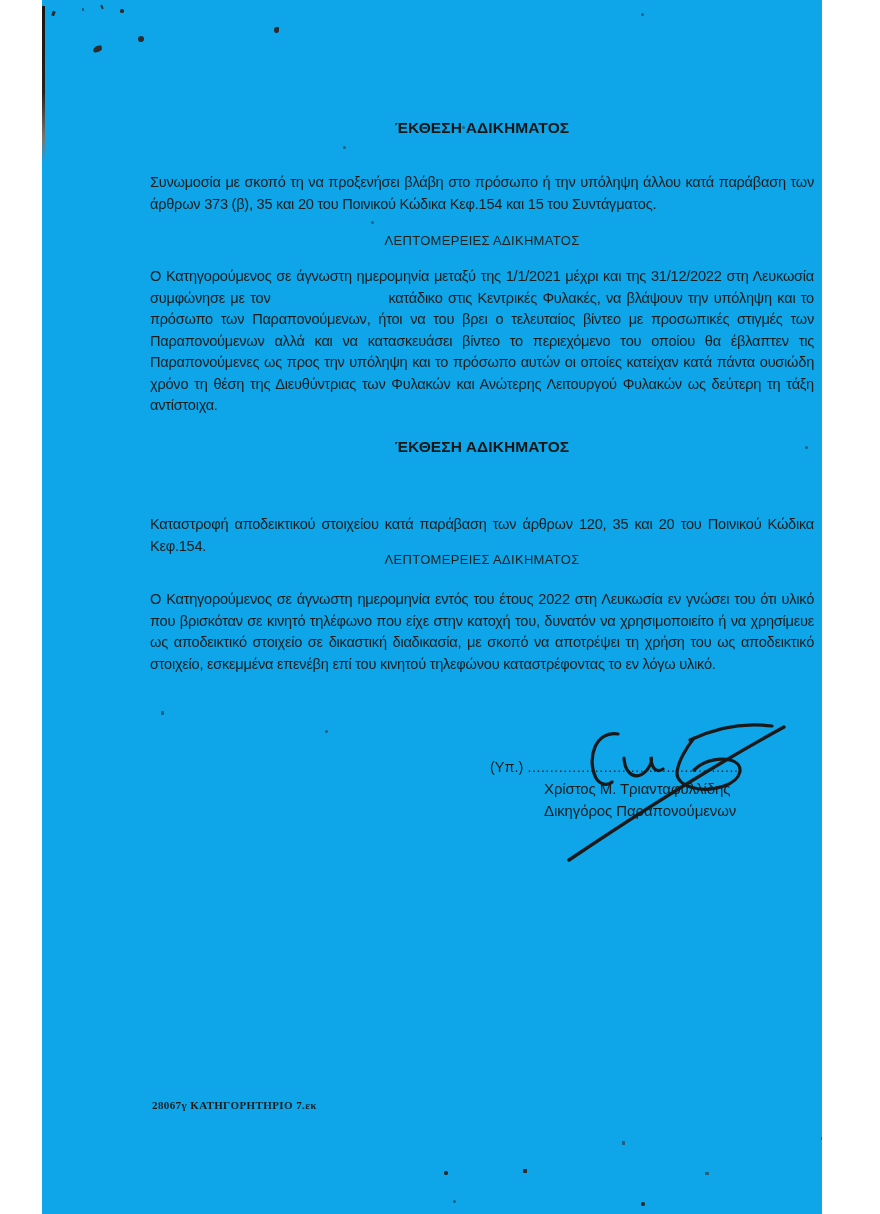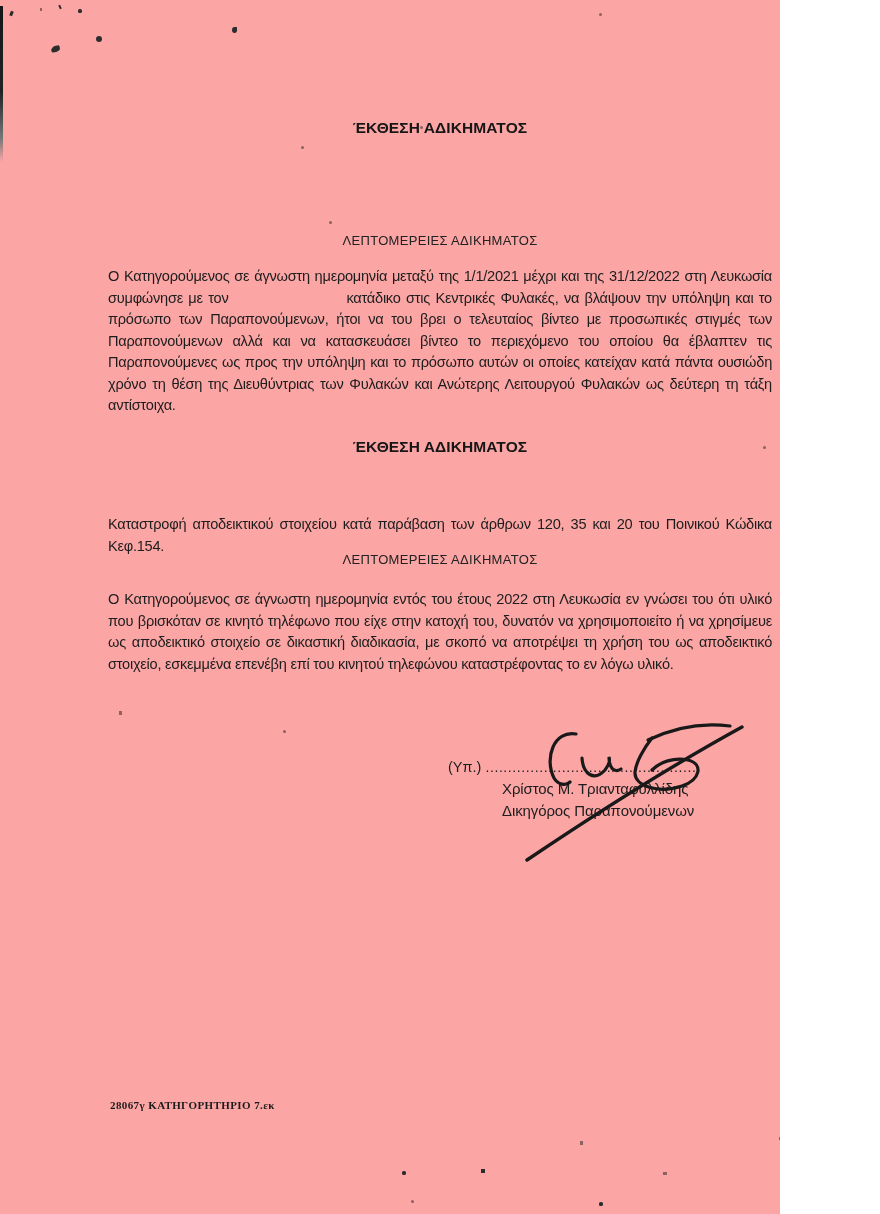--- a/index.html
+++ b/index.html
@@ -4,24 +4,25 @@
 <style>
   html, body {
     margin: 0;
     padding: 0;
     background: #ffffff;
   }
   .page {
     position: relative;
     width: 780px;
     height: 1214px;
-    background: #fca5a5;
+    background: #0ea5e9;
     overflow: hidden;
     font-family: "Liberation Sans", sans-serif;
     color: #1d1d1d;
+    margin-left: 42px;
   }
   
   .scan-edge {
     position: absolute;
     left: 0; top: 6px;
     width: 3px; height: 156px;
     background: linear-gradient(#161616 0%, #222 55%, #777 85%, rgba(120,120,120,0) 100%);
   }
   .speck {
     position: absolute;
@@ -148,20 +149,21 @@
   <div class="speck" style="left:481px;top:1169px;width:4px;height:4px"></div>
   <div class="speck faint" style="left:663px;top:1172px;width:4px;height:3px"></div>
   <div class="speck faint" style="left:411px;top:1200px;width:3px;height:3px;border-radius:50%"></div>
   <div class="speck" style="left:599px;top:1202px;width:4px;height:4px;border-radius:40%"></div>
   <div class="speck faint" style="left:803px;top:1203px;width:3px;height:3px"></div>
 
   <div class="center-line" style="top:117px">
     <div class="h-bold">ΈΚΘΕΣΗ ΑΔΙΚΗΜΑΤΟΣ</div>
   </div>
 
+  <p class="body-par" style="top:172px">Συνωμοσία με σκοπό τη να προξενήσει βλάβη στο πρόσωπο ή την υπόληψη άλλου κατά παράβαση των άρθρων 373 (β), 35 και 20 του Ποινικού Κώδικα Κεφ.154 και 15 του Συντάγματος.</p>
 
   <div class="center-line h-reg" style="top:233px">ΛΕΠΤΟΜΕΡΕΙΕΣ ΑΔΙΚΗΜΑΤΟΣ</div>
 
   <p class="body-par" style="top:266px"><span>Ο Κατηγορούμενος σε άγνωστη ημερομηνία μεταξύ της 1/1/2021 μέχρι και της 31/12/2022 στη Λευκωσία συμφώνησε με τον</span><span class="blank-gap"></span><span>κατάδικο στις Κεντρικές Φυλακές, να βλάψουν την υπόληψη και το πρόσωπο των Παραπονούμενων, ήτοι να του βρει ο τελευταίος βίντεο με προσωπικές στιγμές των Παραπονούμενων αλλά και να κατασκευάσει βίντεο το περιεχόμενο του οποίου θα έβλαπτεν τις Παραπονούμενες ως προς την υπόληψη και το πρόσωπο αυτών οι οποίες κατείχαν κατά πάντα ουσιώδη χρόνο τη θέση της Διευθύντριας των Φυλακών και Ανώτερης Λειτουργού Φυλακών ως δεύτερη τη τάξη αντίστοιχα.</span></p>
 
   <div class="center-line" style="top:436px">
     <div class="h-bold">ΈΚΘΕΣΗ ΑΔΙΚΗΜΑΤΟΣ</div>
   </div>
 
   <p class="body-par" style="top:514px">Καταστροφή αποδεικτικού στοιχείου κατά παράβαση των άρθρων 120, 35 και 20 του Ποινικού Κώδικα Κεφ.154.</p>

